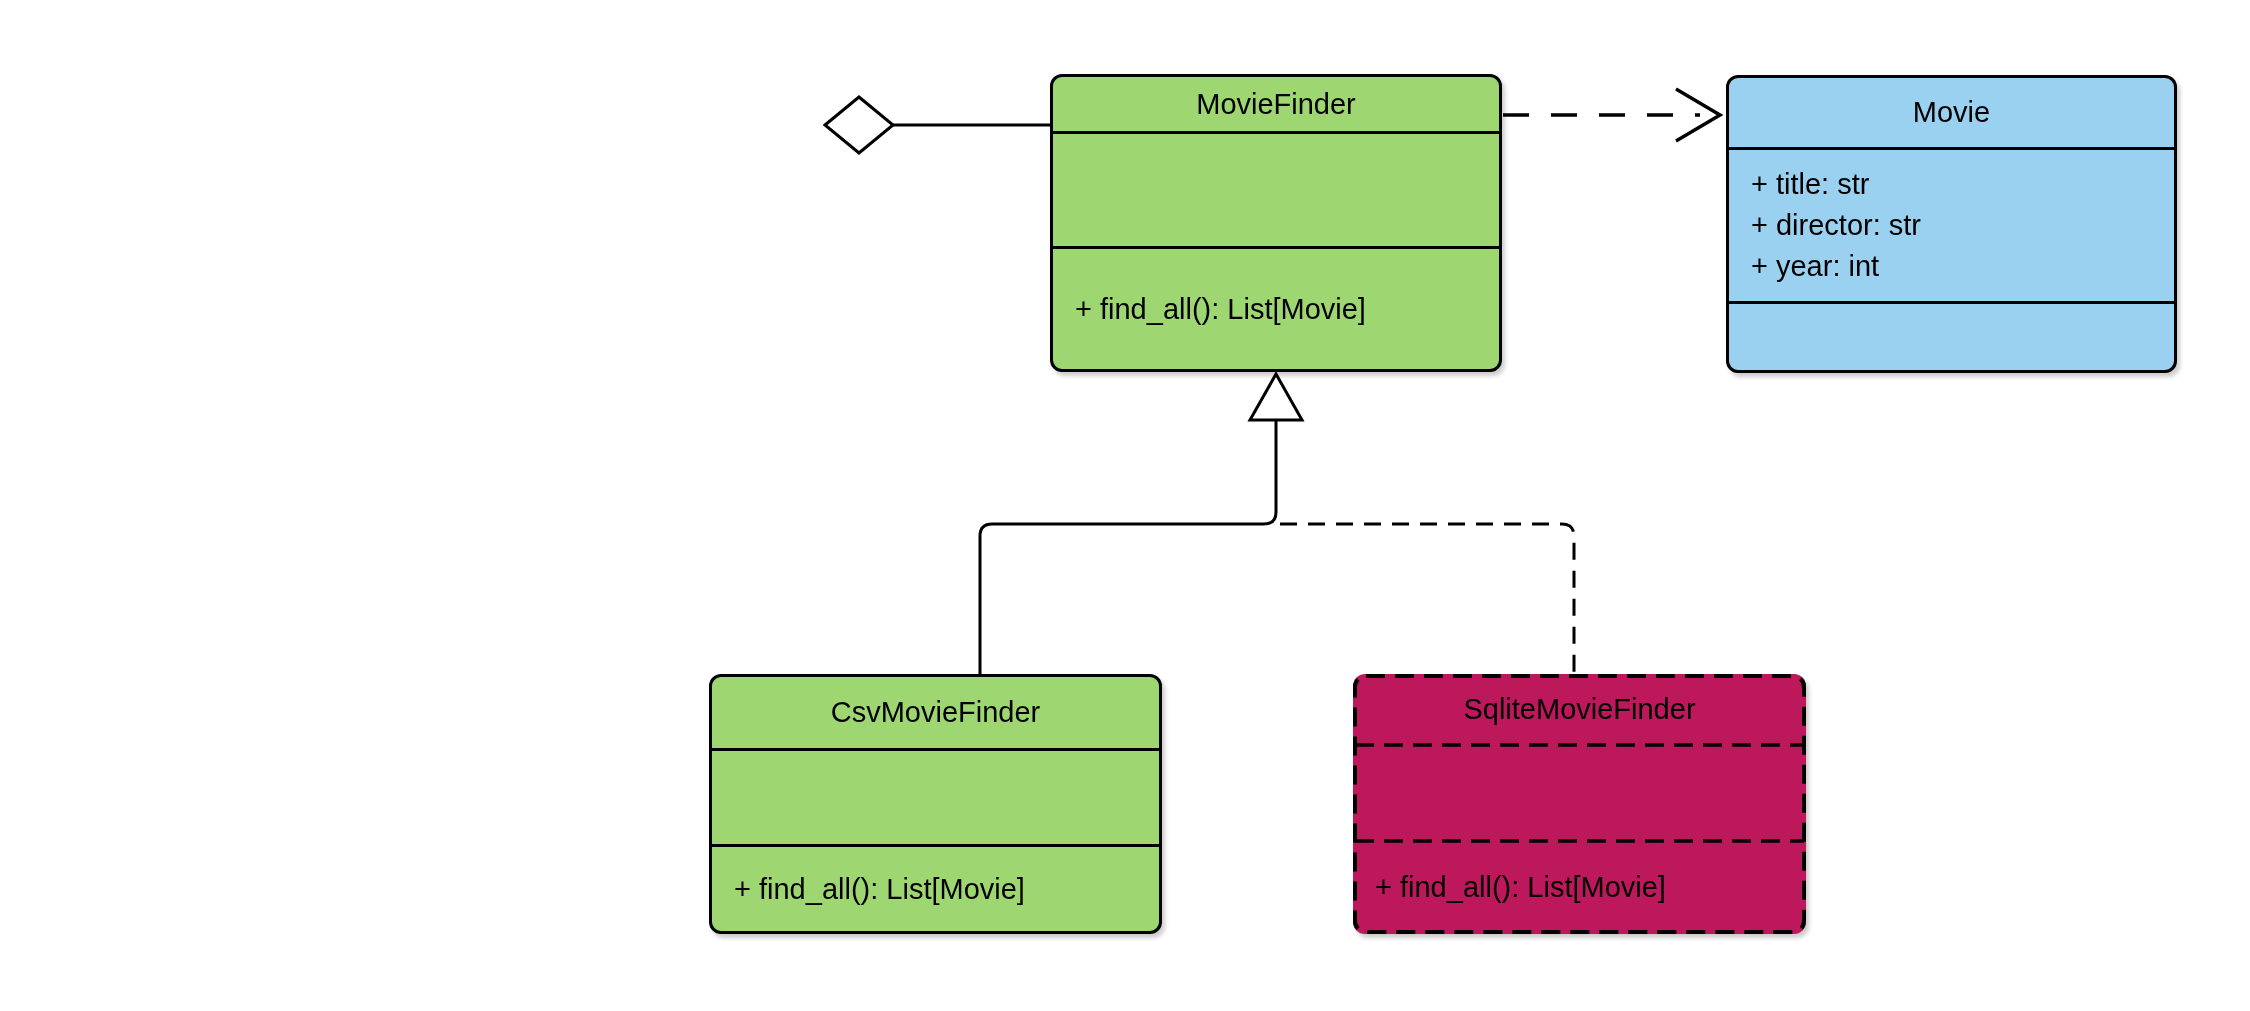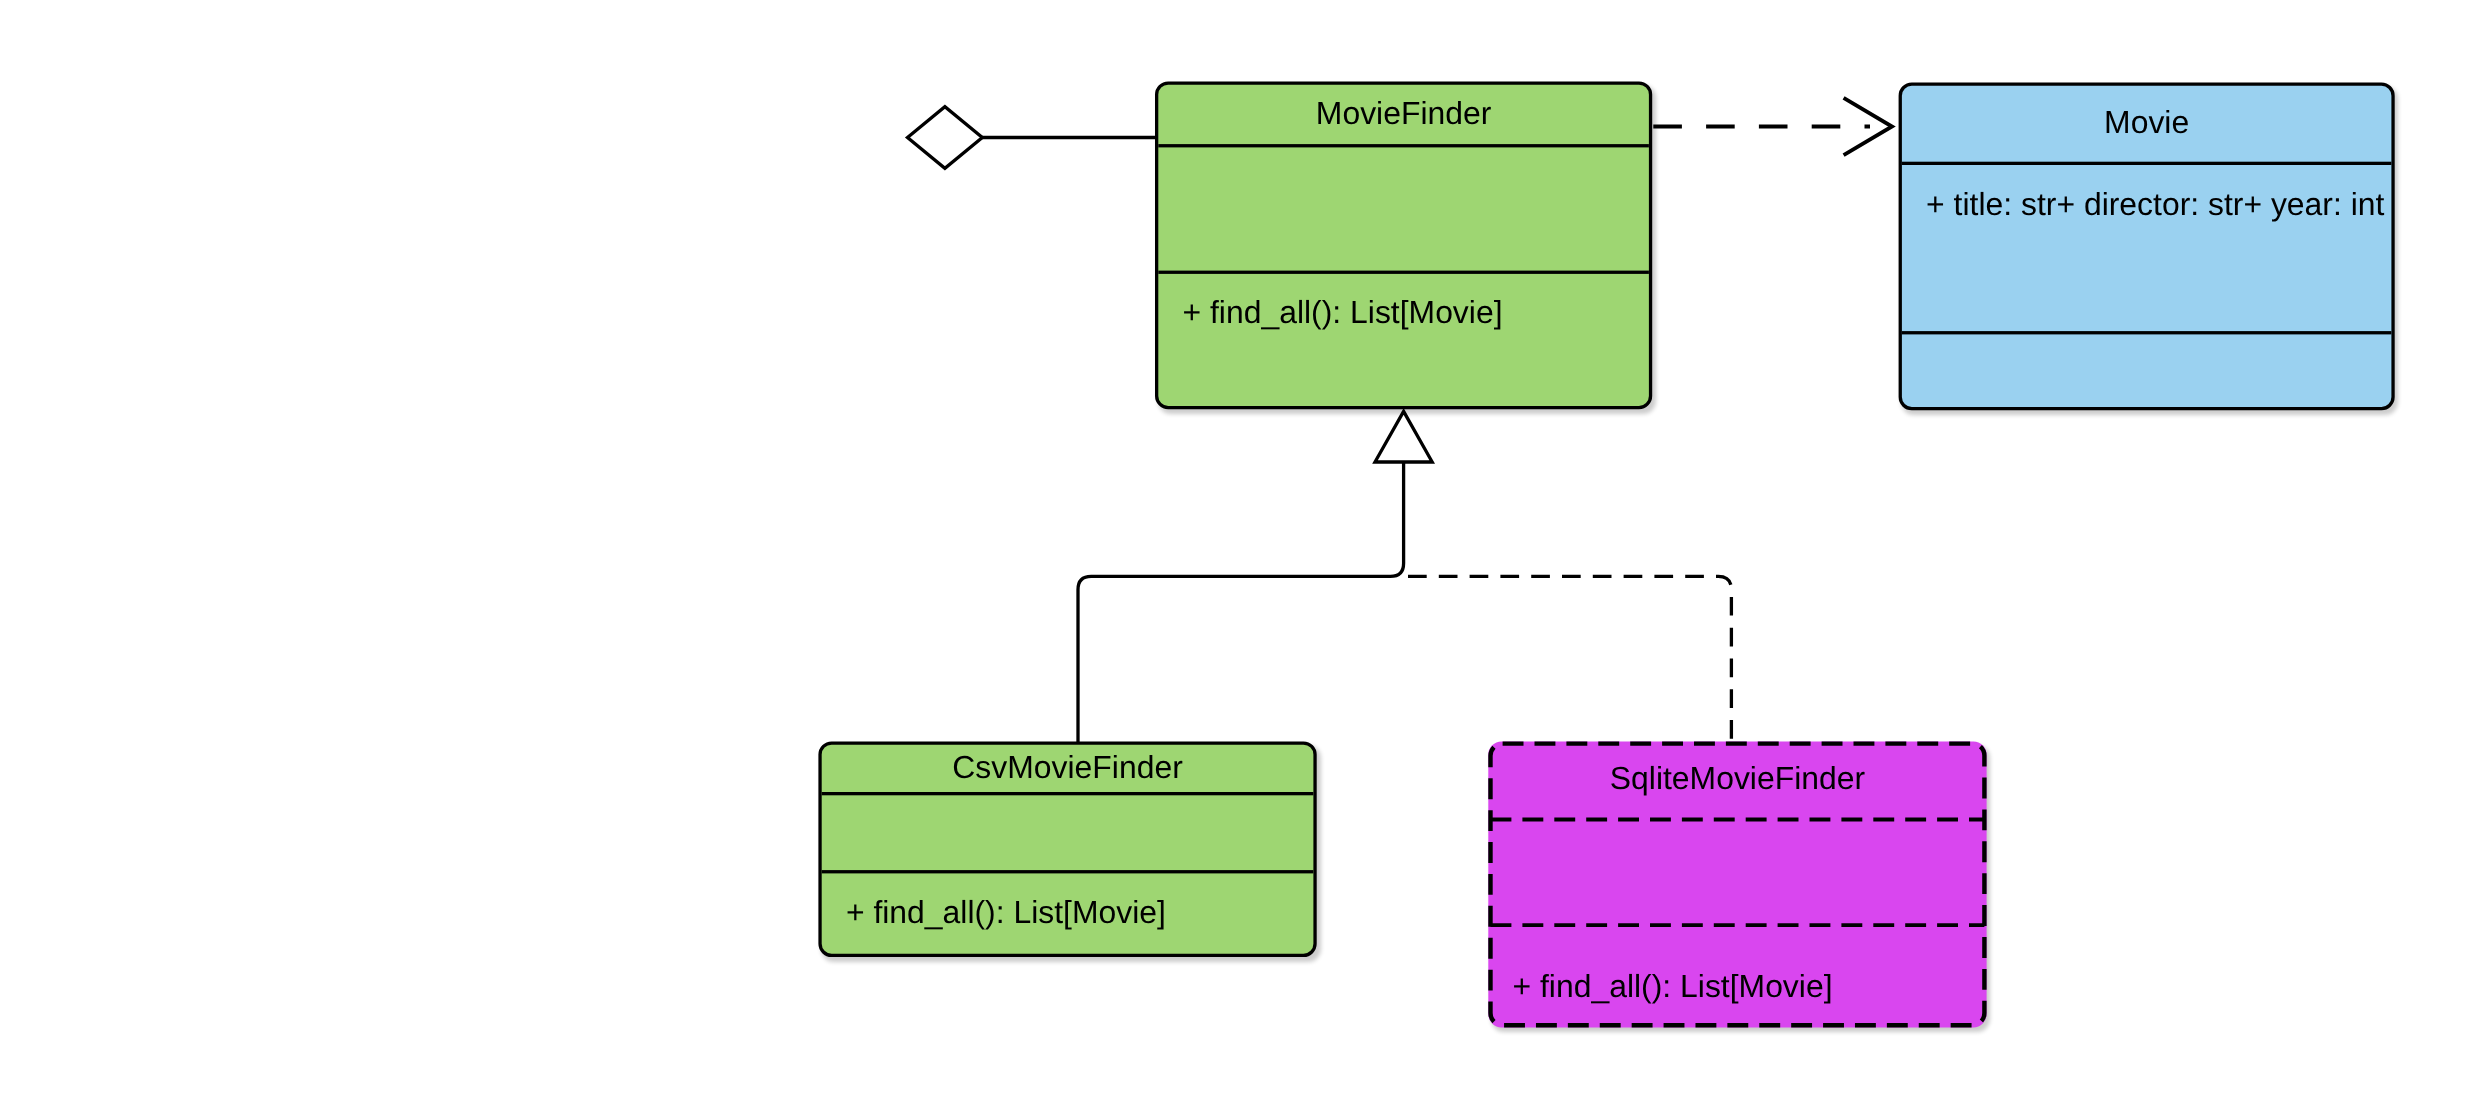--- a/index.html
+++ b/index.html
@@ -26,23 +26,23 @@
   .sec { box-sizing: border-box; }
   .sec-title {
     display: flex;
     align-items: center;
     justify-content: center;
     white-space: nowrap;
   }
   .sec-attrs, .sec-methods {
     border-top: 3px solid #000;
     display: flex;
-    flex-direction: row;
-    justify-content: flex-start;
-    padding: 16px 22px;
+    flex-direction: column;
+    justify-content: center;
+    padding: 4px 22px;
   }
   .sec-methods { flex: 1; }
   .line { line-height: 41px; white-space: nowrap; }
   
   .uml-class.dashed-box { border: none; border-radius: 12px; }
   .uml-class.dashed-box .sec-attrs,
   .uml-class.dashed-box .sec-methods { border-top: none; }
   .edge-layer {
     position: absolute;
     left: 0; top: 0;
@@ -68,29 +68,29 @@
   <div class="uml-class" style="left: 1726px; top: 75px; width: 451px; height: 298px; background: rgb(154, 209, 240);">
     <div class="sec sec-title" style="height:69px;">Movie</div>
     <div class="sec sec-attrs" style="height:154px;">
       <div class="line">+ title: str</div>
       <div class="line">+ director: str</div>
       <div class="line">+ year: int</div>
     </div>
     <div class="sec sec-methods"></div>
   </div>
 
-  <div class="uml-class" style="left: 744px; top: 674px; width: 453px; height: 196px; background: rgb(158, 214, 114);">
+  <div class="uml-class" style="left: 709px; top: 674px; width: 453px; height: 260px; background: rgb(158, 214, 114);">
     <div class="sec sec-title" style="height:71px;">CsvMovieFinder</div>
     <div class="sec sec-attrs" style="height:96px;"></div>
     <div class="sec sec-methods">
       <div class="line">+ find_all(): List[Movie]</div>
     </div>
   </div>
 
-  <div class="uml-class dashed-box" style="left: 1353px; top: 674px; width: 453px; height: 260px; background: #d946ef; gap: 11px;">
+  <div class="uml-class dashed-box" style="left: 1353px; top: 674px; width: 453px; height: 260px; background: #be185d;">
     <div class="sec sec-title" style="height:71px;">SqliteMovieFinder</div>
     <div class="sec sec-attrs" style="height:96px;"></div>
     <div class="sec sec-methods">
       <div class="line">+ find_all(): List[Movie]</div>
     </div>
   </div>
 
   <svg class="edge-layer" viewBox="0 0 2250 1011">
 
     <line x1="891" y1="125" x2="1052" y2="125" stroke="#000" stroke-width="3"></line>

